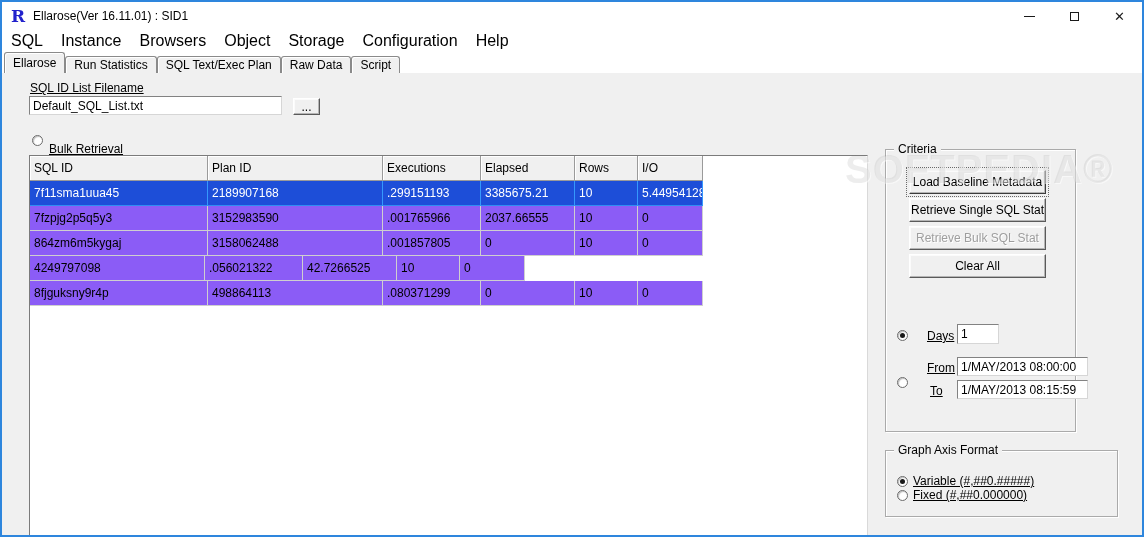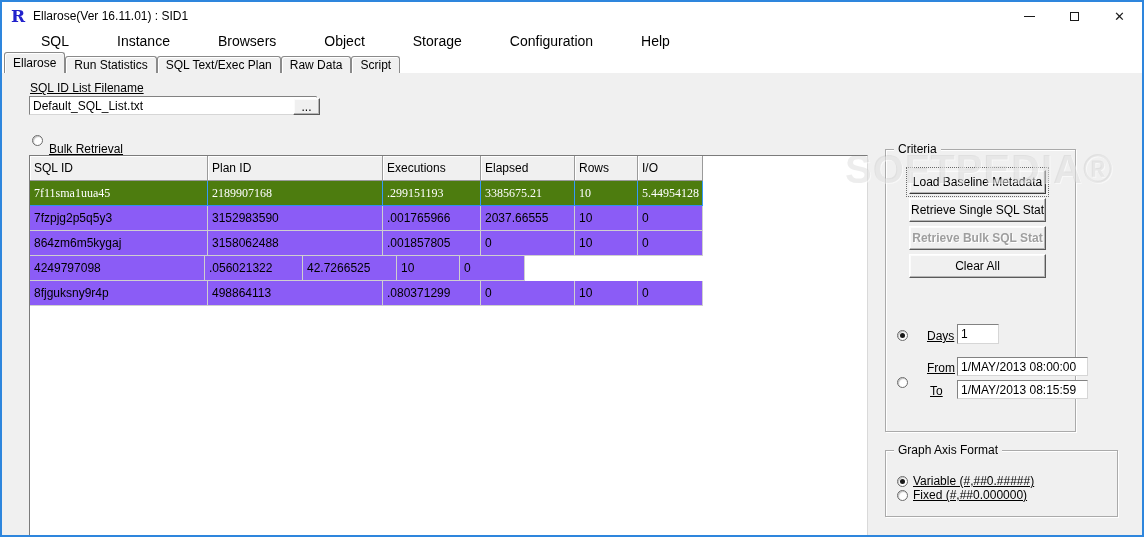--- a/index.html
+++ b/index.html
@@ -14,21 +14,21 @@
   .logo { position:absolute; left:9px; top:4px; font-family:"DejaVu Serif", serif;
           font-weight:bold; font-style:normal; font-size:17px; color:#2222cc; }
   .title { position:absolute; left:31px; top:0; line-height:28px; font-size:12px; }
   .wincontrols { position:absolute; right:0; top:0; height:28px; display:flex; }
   .winbtn { width:45px; height:28px; display:flex; align-items:center; justify-content:center; }
   .glyph-min { width:11px; height:1px; background:#1a1a1a; display:block; }
   .glyph-max { width:9px; height:9px; border:1px solid #1a1a1a; display:block; }
   .glyph-close { font-size:13px; color:#1a1a1a; line-height:1; }
   
   .menubar { position:absolute; top:28px; left:0; right:0; height:22px; background:#fff; }
-  .menuitem { display:inline-block; padding:0 9px; line-height:22px; font-size:14px;margin-left:30px; }
+  .menuitem { display:inline-block; padding:0 9px; line-height:22px; font-size:16px; }
   
   .tabstrip { position:absolute; top:50px; left:0; right:0; height:21px; background:#fff; padding-left:2px; }
   .tab { display:inline-block; vertical-align:bottom; height:17px; line-height:16px;
          padding:0 8px; background:#f0f0f0; border:1px solid #8a8a8a; border-bottom:none;
          border-radius:3px 3px 0 0; box-shadow:inset 1px 1px 0 #fff; font-size:12px; }
   .tab.active { margin-top:0; height:21px; line-height:20px; position:relative; z-index:2; }
   
   .page { position:absolute; top:71px; left:0; right:0; bottom:0; background:#f0f0f0; }
   .lbl { position:absolute; font-size:12px; white-space:nowrap;text-decoration:underline; }
   .tinput { position:absolute; background:#fff; border:1px solid;
@@ -44,21 +44,21 @@
   
   .listbox { position:absolute; left:27px; top:82px; width:839px; height:436px; background:#fff;
              border:1px solid; border-color:#7b7b7b #d9d9d9 #d9d9d9 #7b7b7b; overflow:hidden; }
   .trow, .thead { display:flex; }
   .hcell { height:25px; line-height:24px; padding:0 4px; background:#f0f0f0; font-size:12px;
            border-right:1px solid #9a9a9a; border-bottom:1px solid #9a9a9a;
            box-shadow:inset 1px 1px 0 #fff; overflow:hidden; white-space:nowrap; }
   .cell { height:25px; line-height:24px; padding:0 4px; background:#8b5cf6; font-size:12px;
           border-right:1px solid #cfcfcf; border-bottom:1px solid #cfcfcf;
           overflow:hidden; white-space:nowrap; }
-  .trow.sel .cell { background:#4d7c0f; color:#fff; border-right-color:#3598fc; border-bottom-color:#2f8ef2;font-family:Liberation Serif, serif; }
+  .trow.sel .cell { background:#1d4ed8; color:#fff; border-right-color:#3598fc; border-bottom-color:#2f8ef2; }
   .c0{width:178px}.c1{width:175px}.c2{width:98px}.c3{width:94px}.c4{width:63px}.c5{width:65px}
   
   .groupbox { position:absolute; border:1px solid #aaaaaa; box-shadow:1px 1px 0 #fff, inset 1px 1px 0 #fff; }
   .legend { position:absolute; top:-8px; left:8px; background:#f0f0f0; padding:0 4px; font-size:12px; }
   .crit-btn { position:absolute; left:23px; width:137px; height:24px; line-height:21px; }
   .crit-btn.focused { border-color:#f4f4f4 #3c3c3c #3c3c3c #f4f4f4; outline:1px dotted #6a6a6a; outline-offset:2px; }
   .crit-btn.disabled { color:#9e9e9e; text-shadow:1px 1px 0 #fff; }
   
   .watermark { position:absolute; left:843px; top:74px; font-size:40px; font-weight:bold;
                letter-spacing:1px; color:rgba(130,130,130,0.14); text-shadow:1px 1px 0 rgba(255,255,255,0.5);
@@ -89,21 +89,21 @@
     <span class="menuitem">SQL</span><span class="menuitem">Instance</span><span class="menuitem">Browsers</span><span class="menuitem">Object</span><span class="menuitem">Storage</span><span class="menuitem">Configuration</span><span class="menuitem">Help</span>
   </div>
 
   <div class="tabstrip">
     <span class="tab active">Ellarose</span><span class="tab">Run Statistics</span><span class="tab">SQL Text/Exec Plan</span><span class="tab">Raw Data</span><span class="tab">Script</span>
   </div>
 
   <div class="page">
 
     <span class="lbl" style="left:28px; top:8px;">SQL ID List Filename</span>
-    <input class="tinput" style="left: 27px; top: 23px; width: 288px; height: 19px;" value="Default_SQL_List.txt">
+    <input class="tinput" style="left: 27px; top: 23px; width: 253px; height: 19px;" value="Default_SQL_List.txt">
     <button class="btn3d" style="position:absolute; left:291px; top:25px; width:27px; height:17px; line-height:12px;">...</button>
 
     <span class="radio" style="left:30px; top:62px;"></span>
     <span class="lbl" style="left:47px; top:61px;margin-top:8px;">Bulk Retrieval</span>
 
     <div class="listbox">
       <div class="thead">
         <div class="hcell c0">SQL ID</div>
         <div class="hcell c1">Plan ID</div>
         <div class="hcell c2">Executions</div>
@@ -149,21 +149,21 @@
         <div class="cell c3">0</div>
         <div class="cell c4">10</div>
         <div class="cell c5">0</div>
       </div>
     </div>
 
     <div class="groupbox" style="left:883px; top:70px; width:191px; height:283px;margin-top:6px;">
       <span class="legend">Criteria</span>
       <button class="btn3d crit-btn focused" style="top:20px;">Load Baseline Metadata</button>
       <button class="btn3d crit-btn" style="top:48px;">Retrieve Single SQL Stat</button>
-      <button class="btn3d crit-btn disabled" style="top:76px;font-weight:bold;">Retrieve Bulk SQL Stat</button>
+      <button class="btn3d crit-btn disabled" style="top:76px;">Retrieve Bulk SQL Stat</button>
       <button class="btn3d crit-btn" style="top:104px;">Clear All</button>
 
       <span class="radio checked" style="left:11px; top:180px;"></span>
       <span class="lbl" style="left:41px; top:179px;">Days</span>
       <input class="tinput" style="left: 71px; top: 174px; width: 42px; height: 20px;" value="1">
 
       <span class="lbl" style="left:41px; top:211px;">From</span>
       <input class="tinput" style="left: 71px; top: 207px; width: 131px; height: 19px;" value="1/MAY/2013 08:00:00">
       <span class="radio" style="left:11px; top:227px;"></span>
       <span class="lbl" style="left:44px; top:234px;">To</span>

